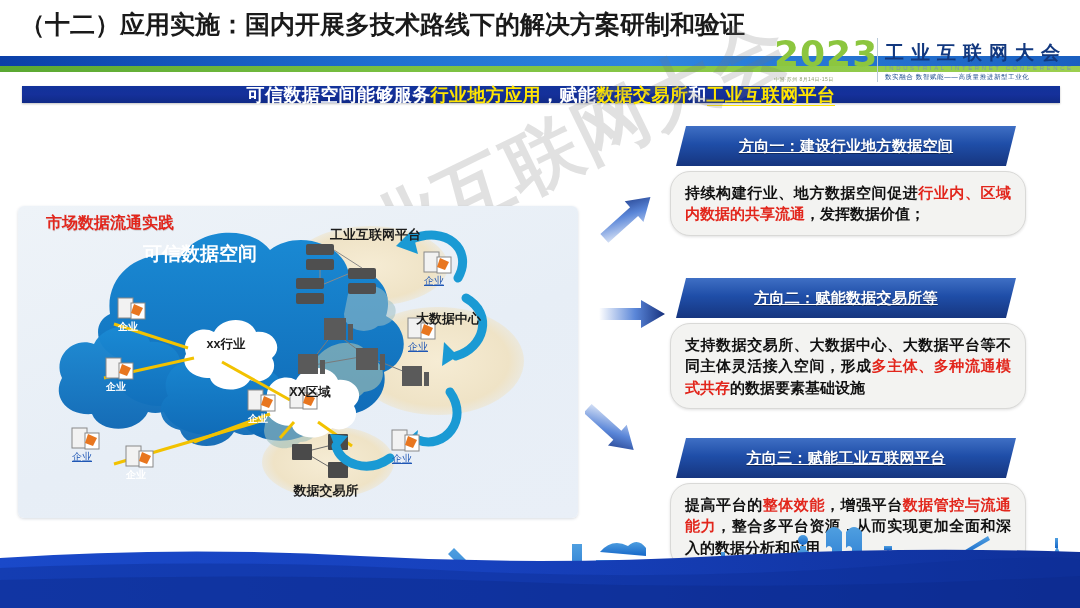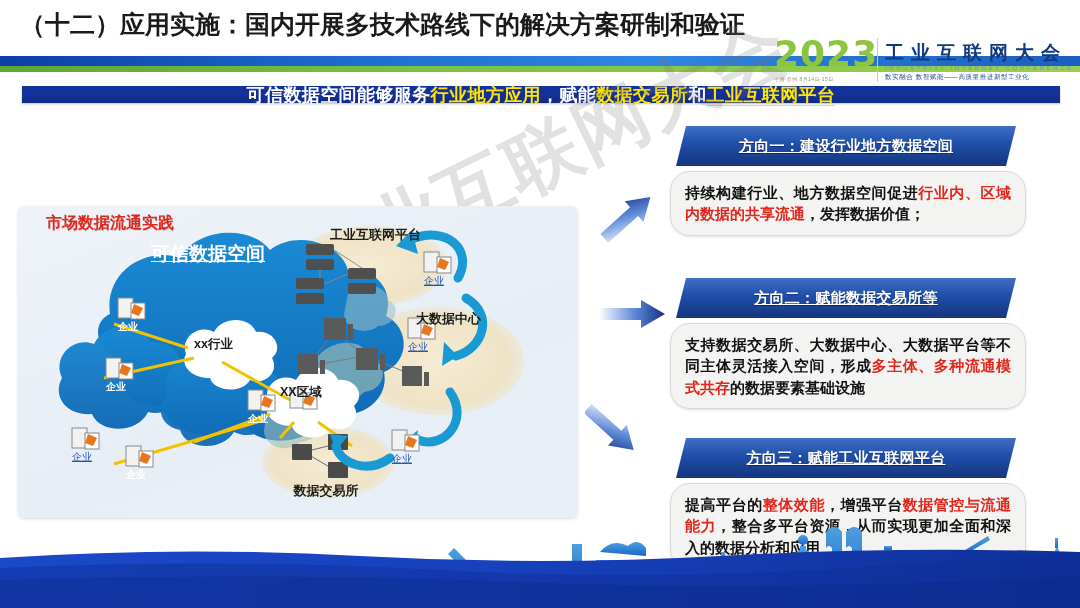--- a/index.html
+++ b/index.html
@@ -66,21 +66,21 @@
   }
   .diagram svg { position:absolute; left:0; top:0; }
   .dg-label { position:absolute; white-space:nowrap; pointer-events:none; }
   .lbl-red {
     color:#e2261c; font-weight:bold; font-size:16px; line-height:1.12;
     text-shadow:0.6px 0.6px 0 rgba(0,0,0,.12);
     width:148px; text-align:center;
   }
   .lbl-white { color:#ffffff; font-weight:bold; font-size:19px; line-height:1.1; width:128px; text-align:center; }
   .lbl-dark { color:#1c1c1c; font-weight:bold; font-size:13px; line-height:1.12; text-align:center; }
-  .lbl-cloud { color:#1c1c1c; font-weight:bold; font-size:12.5px; line-height:1.1; text-align:left; }
+  .lbl-cloud { color:#1c1c1c; font-weight:bold; font-size:12.5px; line-height:1.1; text-align:center; }
   .lbl-ent { color:#1f57b5; font-size:10px; text-decoration:underline; text-align:center; }
 
   
   .arrows { position:absolute; left:585px; top:150px; width:90px; height:370px; }
 
   
   .box { position:absolute; }
   .box-head {
     position:relative; height:40px;
     background:linear-gradient(180deg,#3f6fc4 0%,#1f4ea8 45%,#16357f 100%);
@@ -338,21 +338,21 @@
         </g>
         <g transform="translate(374,224)">
           <rect x="0" y="0" width="15" height="20" fill="#f2f2f2" stroke="#888"></rect>
           <rect x="13" y="5" width="14" height="16" fill="#ffffff" stroke="#888"></rect>
           <path d="M 16 6 l 9 4 -4 8 -8 -3 z" fill="#e8761f"></path>
         </g>
       </g>
     </svg>
 
     <div class="dg-label lbl-red" style="left:18px; top:8px;">市场数据流通实践</div>
-    <div class="dg-label lbl-white" style="left:126px; top:38px;text-decoration:underline;">可信数据空间</div>
+    <div class="dg-label lbl-white" style="left:118px; top:38px;">可信数据空间</div>
     <div class="dg-label lbl-cloud" style="left:176px; top:132px; width:64px;">xx行业</div>
     <div class="dg-label lbl-cloud" style="left:262px; top:180px; width:60px;">XX区域</div>
     <div class="dg-label lbl-dark" style="left:312px; top:22px; width:84px;">工业互联网平台</div>
     <div class="dg-label lbl-dark" style="left:398px; top:106px; width:44px;">大数据中心</div>
     <div class="dg-label lbl-dark" style="left:266px; top:278px; width:84px;">数据交易所</div>
 
     <div class="dg-label lbl-ent" style="left:92px; top:114px; width:36px; color:#fff; text-decoration:none; font-weight:bold;">企业</div>
     <div class="dg-label lbl-ent" style="left:80px; top:174px; width:36px; color:#fff; text-decoration:none; font-weight:bold;">企业</div>
     <div class="dg-label lbl-ent" style="left:46px; top:244px; width:36px;">企业</div>
     <div class="dg-label lbl-ent" style="left:100px; top:262px; width:36px; color:#fff; text-decoration:none; font-weight:bold;">企业</div>

